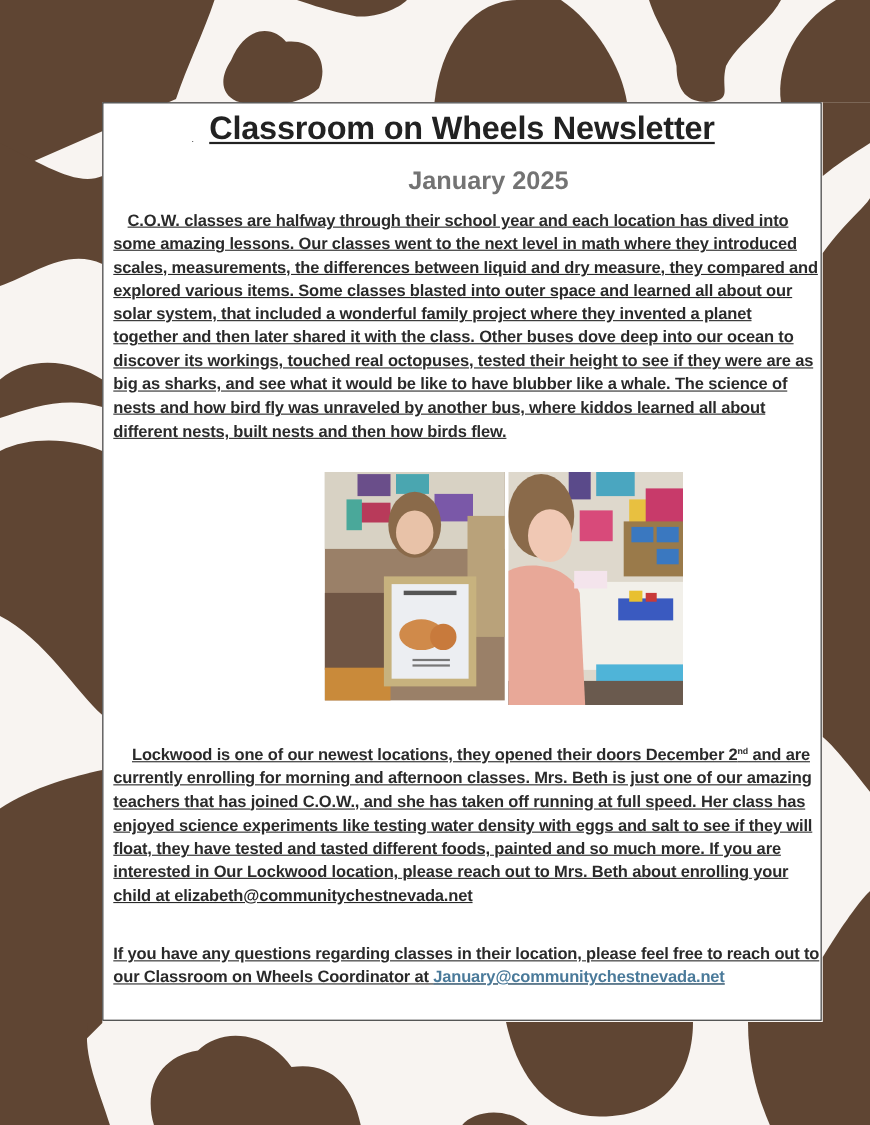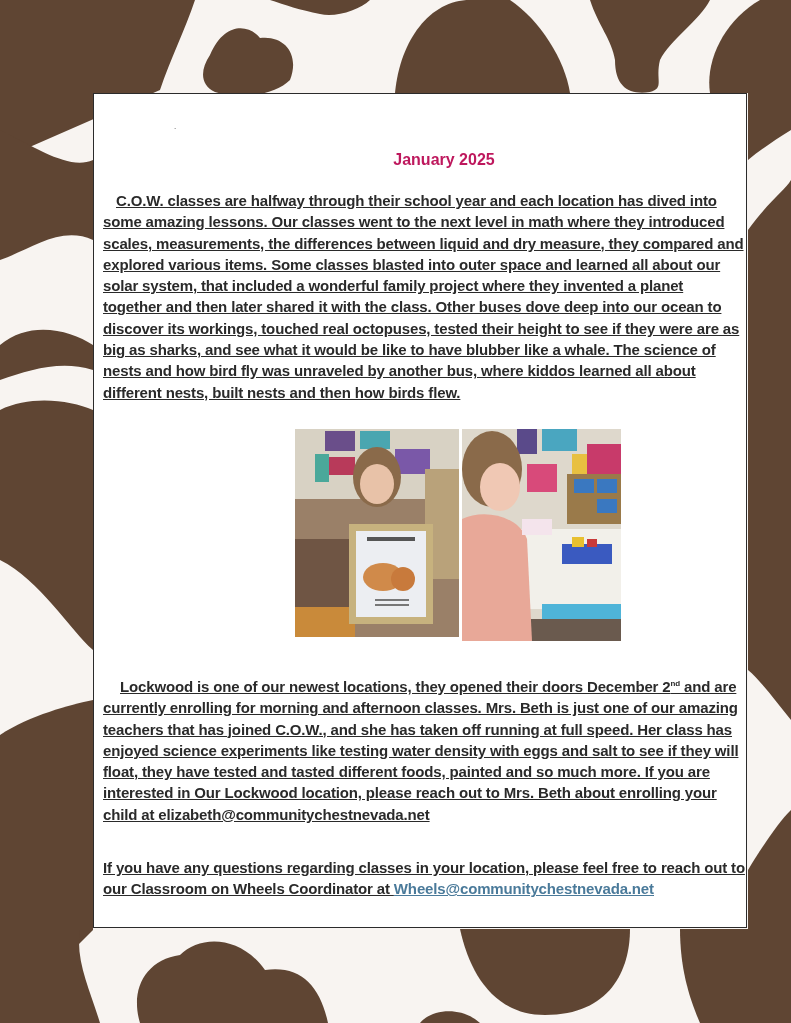--- a/index.html
+++ b/index.html
@@ -20,21 +20,21 @@
     font-size: 29.5px; font-weight: bold; color: #222222;
     text-decoration: underline; text-decoration-thickness: 2px;
     text-underline-offset: 3px; letter-spacing: -0.2px;
     font-stretch: condensed;
   }
   .title-dot {
     position: absolute; left: 80px; top: 28px; font-size: 8px; color: #333;
   }
   .subtitle {
     position: absolute; left: 0; right: 0; top: 57px; text-align: center;
-    font-size: 16px; font-weight: bold; color: #be185d; margin-left: 48px;
+    font-size: 23px; font-weight: bold; color: #737373; margin-left: 48px;
   }
   .para {
     position: absolute; left: 9px; width: 642px;
     font-size: 15px; font-weight: bold; color: #2a2a2a;
     line-height: 21.3px; letter-spacing: -0.15px; text-decoration: underline;
   }
   .p1 { top: 96px; text-indent: 13px; }
   .p2 { top: 582px; text-indent: 17px; }
   .p3 { top: 763px; }
   .p2 sup { font-size: 8px; vertical-align: super; line-height: 0; }
@@ -74,20 +74,23 @@
   <path d="M748,870 C760,850 780,820 791,810 L791,1023 L748,1023 Z" fill="#5f4533"></path>
 
   <path d="M140,1023 C130,990 145,960 180,955 C200,935 240,935 265,970 C300,965 320,985 328,1023 Z" fill="#5f4533"></path>
   <path d="M460,929 L630,929 C630,970 610,1015 545,1015 C495,1015 470,975 460,929 Z" fill="#5f4533"></path>
   <path d="M680,929 L791,929 L791,1023 L700,1023 C690,1000 680,970 680,929 Z" fill="#5f4533"></path>
   <path d="M420,1023 C430,1010 460,1005 480,1023 Z" fill="#5f4533"></path>
 </svg>
 
 <div class="page">
   <span class="title-dot">.</span>
+  <div class="title-wrap">
+    <span class="title">Classroom on Wheels Newsletter</span>
+  </div>
   <div class="subtitle">January 2025</div>
 
   <p class="para p1" style="margin:0">C.O.W.  classes are halfway through their school year and each location has dived into some amazing lessons. Our classes went to the next level in math where they introduced scales, measurements, the differences between liquid and dry measure, they compared and explored various items. Some classes blasted into outer space and learned all about our solar system, that included a wonderful family project where they invented a planet together and then later shared it with the class. Other buses dove deep into our ocean to discover its workings, touched real octopuses, tested their height to see if they were are as big as sharks, and see what it would be like to have blubber like a whale. The science of nests and how bird fly was unraveled by another bus, where kiddos learned all about different nests, built nests and then how birds flew.</p>
 
   <div class="photo photo-left">
     <svg viewBox="0 0 164 208" preserveAspectRatio="none">
       <rect width="164" height="208" fill="#9a8068"></rect>
       <rect x="0" y="0" width="164" height="70" fill="#d8d2c4"></rect>
       <rect x="30" y="2" width="30" height="20" fill="#6a4e8a"></rect>
       <rect x="65" y="2" width="30" height="18" fill="#4aa6b0"></rect>
@@ -128,14 +131,14 @@
       <path d="M0,90 C20,80 55,85 65,110 L70,212 L0,212 Z" fill="#e8a898"></path>
       <rect x="100" y="115" width="50" height="20" fill="#3a5ac0"></rect>
       <rect x="110" y="108" width="12" height="10" fill="#e8c030"></rect>
       <rect x="125" y="110" width="10" height="8" fill="#c83a3a"></rect>
       <rect x="60" y="90" width="30" height="16" fill="#f4e4ec"></rect>
     </svg>
   </div>
 
   <p class="para p2" style="margin:0"><span>Lockwood is one of our newest locations, they opened their doors December 2</span><sup>nd</sup><span> and are currently enrolling for morning and afternoon classes. Mrs. Beth is just one of our amazing teachers that has joined C.O.W., and she has taken off running at full speed. Her class has enjoyed science experiments like testing water density with eggs and salt to see if they will float, they have tested and tasted different foods, painted and so much more. If you are interested in Our Lockwood location, please reach out to Mrs. Beth about enrolling your child at elizabeth@communitychestnevada.net</span></p>
 
-  <p class="para p3" style="margin:0"><span>If you have any questions regarding classes in your location, please feel free to reach out to our Classroom on Wheels Coordinator at </span><a class="link">Wheels@communitychestnevada.net</a></p>
+  <p class="para p3" style="margin:0"><span>If you have any questions regarding classes in their location, please feel free to reach out to our Classroom on Wheels Coordinator at </span><a class="link">January@communitychestnevada.net</a></p>
 </div>
 
 </body></html>

